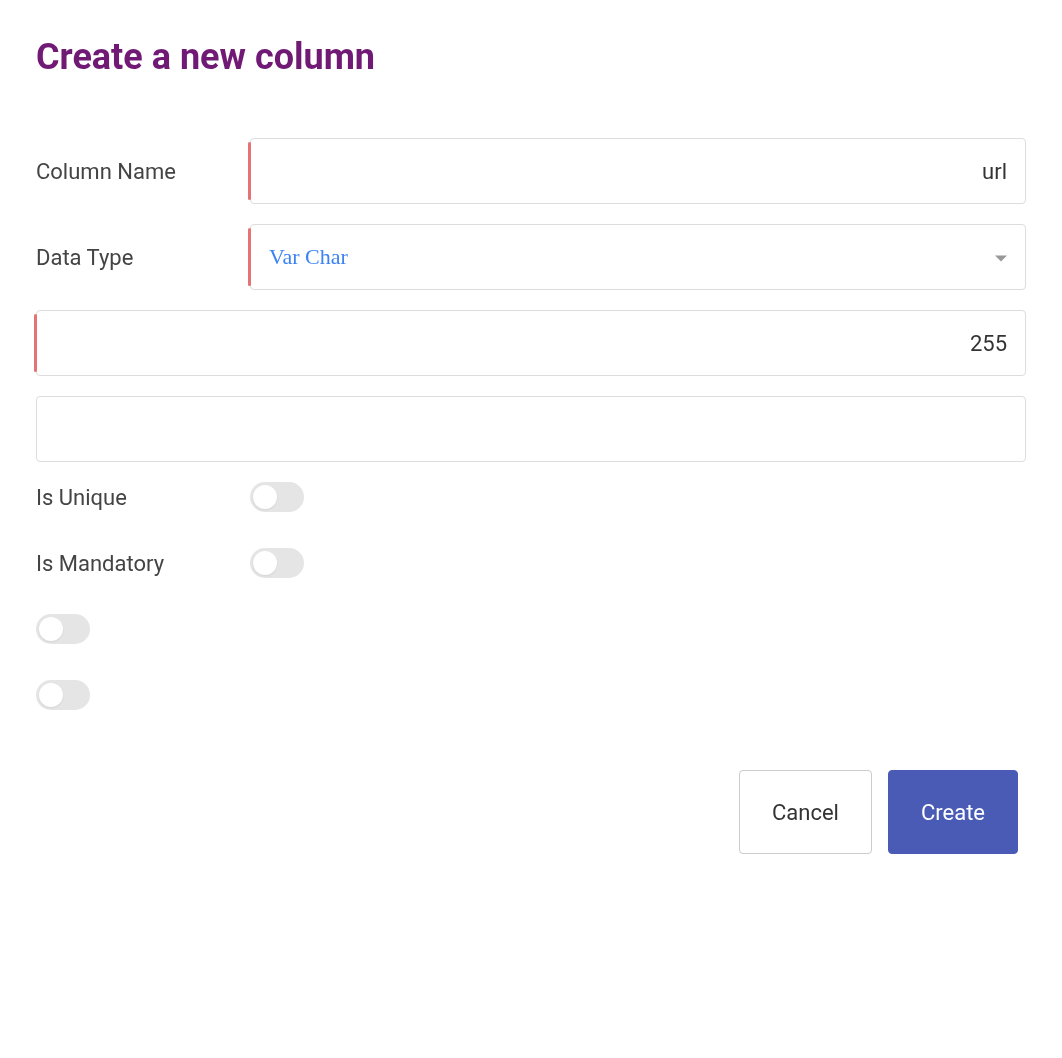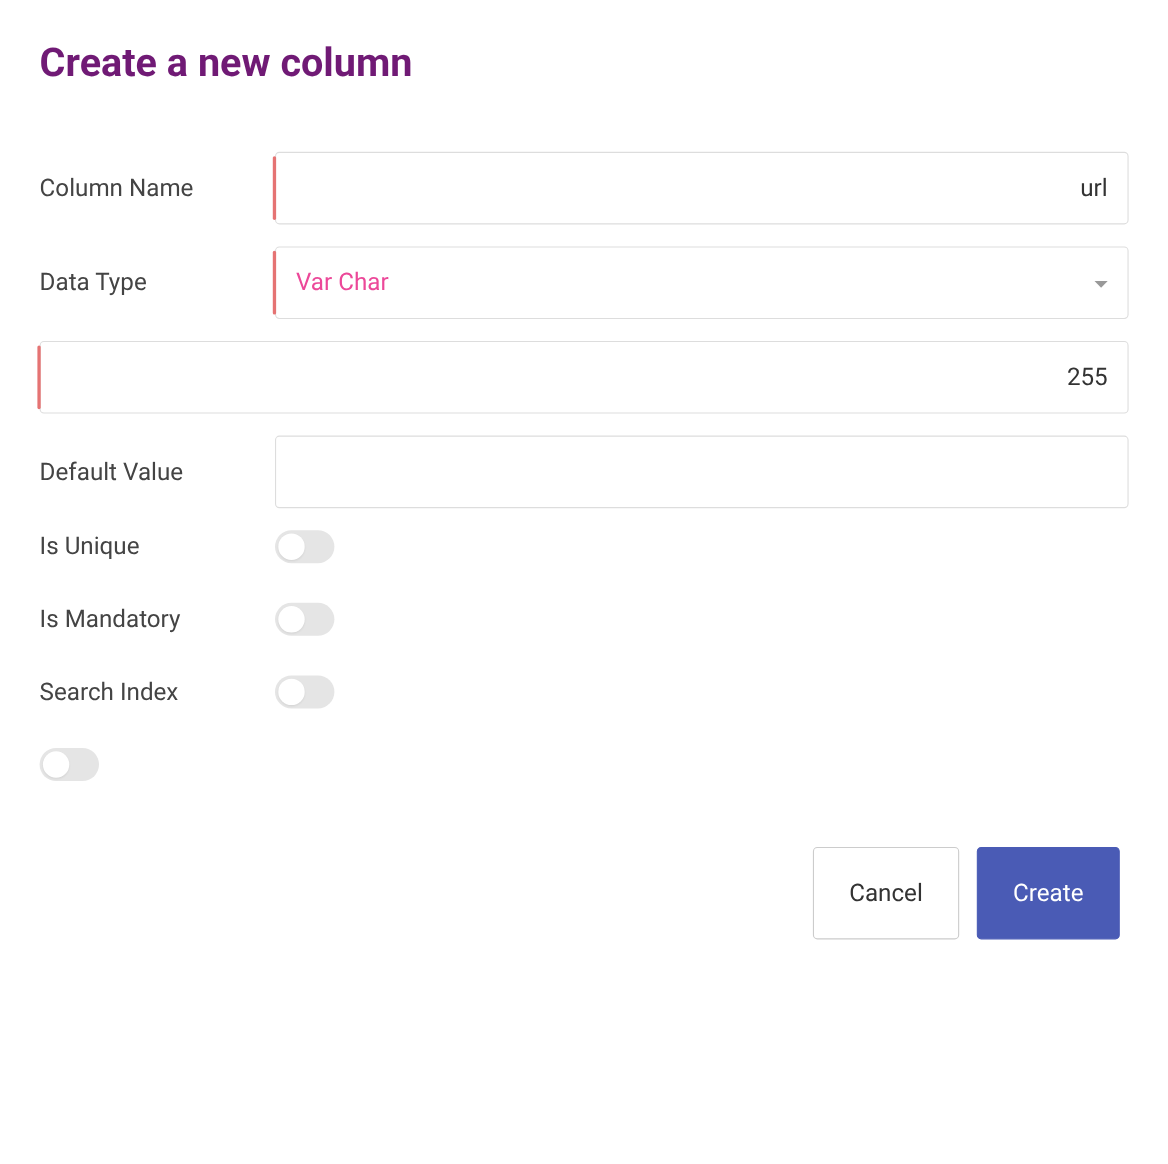--- a/index.html
+++ b/index.html
@@ -63,27 +63,28 @@
     }
     .select-wrap {
       flex: 1;
       position: relative;
     }
     .select-display {
       width: 100%;
       height: 66px;
       padding: 0 44px 0 18px;
       font-size: 22px;
-      color: #ec4899;
+      color: #3b82f6;
       border: 1px solid #ddd;
       border-radius: 4px;
       background: #fff;
       display: flex;
       align-items: center;
       cursor: pointer;
+      font-family: Liberation Serif, serif;
     }
     .chevron-down {
       position: absolute;
       right: 18px;
       top: 50%;
       transform: translateY(-50%);
       pointer-events: none;
     }
     .toggle {
       width: 54px;
@@ -173,42 +174,40 @@
 </div>
 
 <div class="form-row">
   <div class="input-wrap">
     <div class="required-bar"></div>
     <input type="text" class="text-input" value="255" style="">
   </div>
 </div>
 
 <div class="form-row">
-  <div class="field-label">Default Value</div>
   <div class="input-wrap">
     <input type="text" class="text-input" value="" style="">
   </div>
 </div>
 
 <div class="form-row toggle-row">
   <div class="field-label">Is Unique</div>
   <div class="toggle">
     <div class="toggle-knob"></div>
   </div>
 </div>
 
 <div class="form-row toggle-row">
   <div class="field-label">Is Mandatory</div>
   <div class="toggle">
     <div class="toggle-knob"></div>
   </div>
 </div>
 
 <div class="form-row toggle-row">
-  <div class="field-label">Search Index</div>
   <div class="toggle">
     <div class="toggle-knob"></div>
   </div>
 </div>
 
 <div class="form-row toggle-row">
   <div class="toggle">
     <div class="toggle-knob"></div>
   </div>
 </div>

